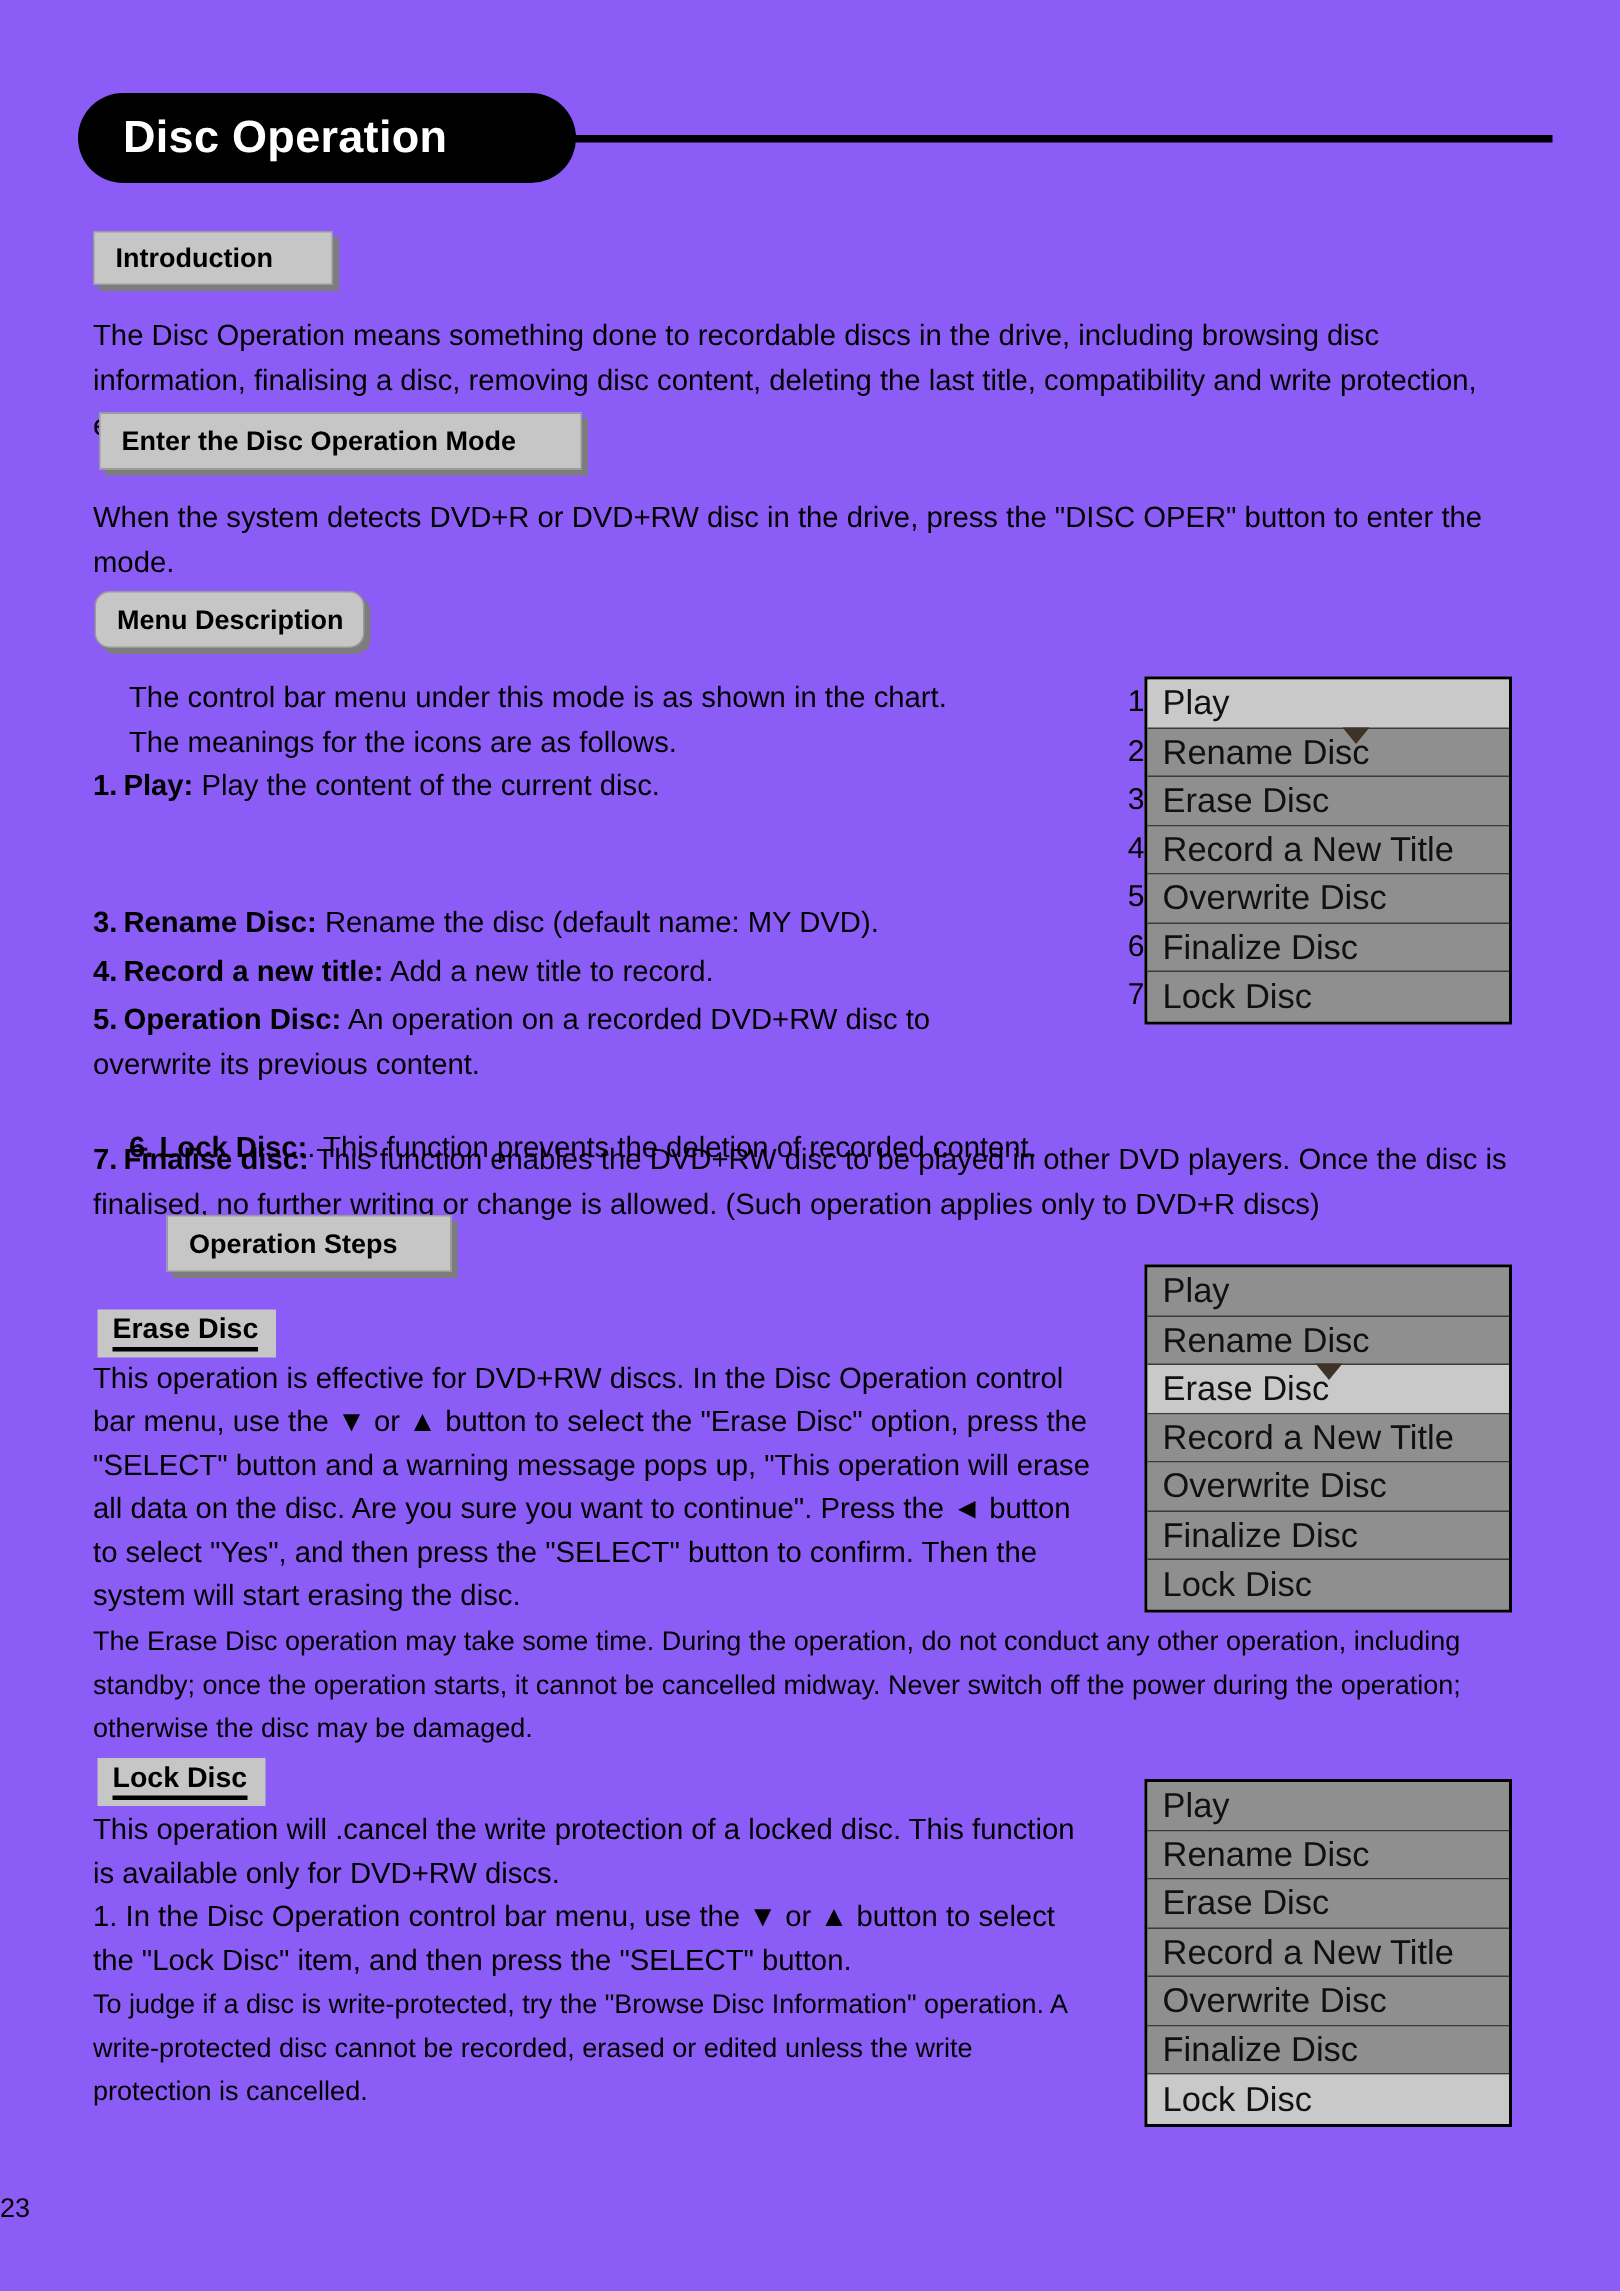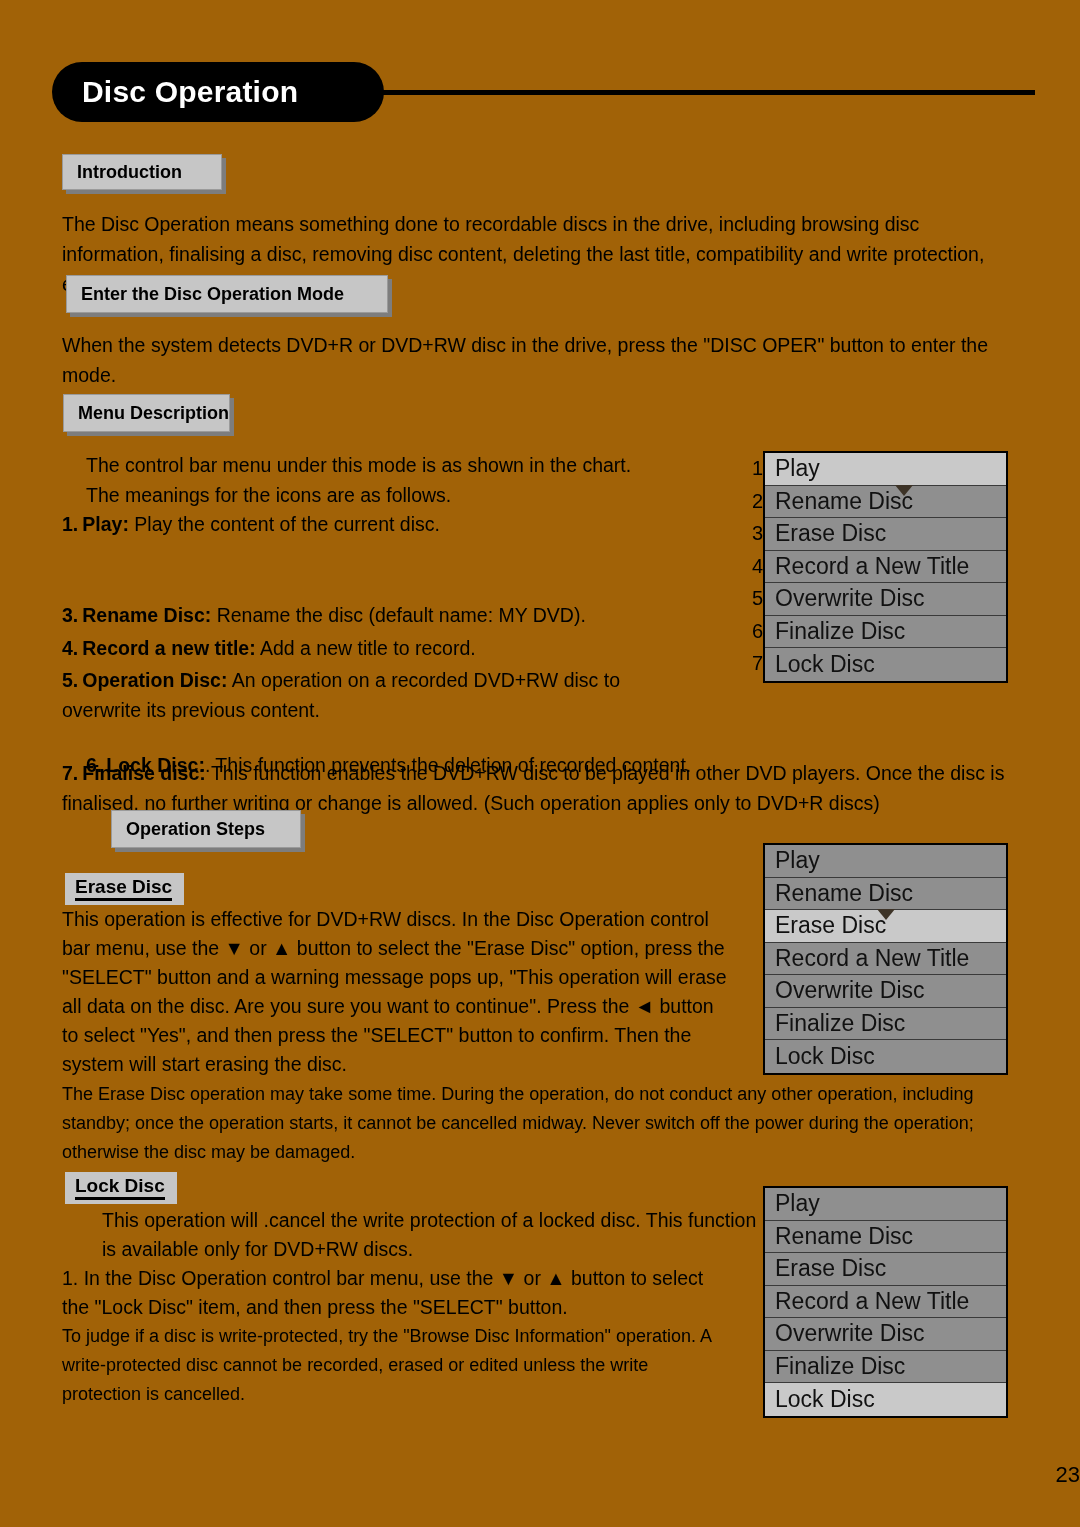--- a/index.html
+++ b/index.html
@@ -8,21 +8,21 @@
     background: #ffffff;
   }
   body {
     font-family: "Liberation Sans", sans-serif;
     color: #000000;
   }
   #page {
     position: relative;
     width: 1080px;
     height: 1527px;
-    background: #a16207;
+    background: #8b5cf6;
     overflow: hidden;
   }
 
   
   .header-wrap {
     position: absolute;
     left: 0; top: 62px;
     width: 1080px; height: 62px;
   }
   .header-pill {
@@ -140,22 +140,22 @@
   .menu-num {
     height: 32.5px;
     line-height: 32.5px;
   }
 
   
   .page-number {
     position: absolute;
     left: 0; top: 1462px;
     width: 1080px;
-    text-align: right;
-    font-size: 22px;
+    text-align: left;
+    font-size: 18px;
     color: #000000;
   }
 </style>
 </head>
 <body>
 
 <div id="page">
 
   <div class="header-wrap">
     <div class="header-pill">
@@ -165,21 +165,21 @@
   </div>
 
   <div class="tab" style="left:62px; top:154px; width:160px; height:36px;">Introduction</div>
 
   <div class="para" style="left:62px; top:209px; width:948px;">The Disc Operation means something done to recordable discs in the drive, including browsing disc information, finalising a disc, removing disc content, deleting the last title, compatibility and write protection, etc.</div>
 
   <div class="tab" style="left:66px; top:275px; width:322px; height:38px;">Enter the Disc Operation Mode</div>
 
   <div class="para" style="left:62px; top:330px; width:948px;">When the system detects DVD+R or DVD+RW disc in the drive, press the "DISC OPER" button to enter the mode.</div>
 
-  <div class="tab" style="left:63px; top:394px; width:167px; height:38px;">Menu Description</div>
+  <div class="tab" style="left:63px; top:394px; width:180px; height:38px;border-radius:10px;">Menu Description</div>
 
   <div class="para" style="left:86px; top:480px; width:640px;">The meanings for the icons are as follows.</div>
   <div class="para" style="left:86px; top:450px; width:640px;">The control bar menu under this mode is as shown in the chart.</div>
 
   <div class="para" style="left:62px; top:509px; width:660px;">
     <b>1.</b><b style="padding-left:4px;">Play:</b><span> Play the content of the current disc.</span>
   </div>
 
 
   <div class="para" style="left:62px; top:600px; width:660px;">
@@ -269,21 +269,21 @@
       </div>
     <div class="menu-row">
         <span>Lock Disc</span>
       </div>
   </div>
 
   <div class="subhead" style="left:65px; top:1172px;">
     <span class="u">Lock Disc</span>
   </div>
 
-  <div class="para" style="left:62px; top:1206px; width:668px; line-height:29px;margin-left:40px;">This operation will .cancel the write protection of a locked disc. This function is available only for DVD+RW discs.</div>
+  <div class="para" style="left:62px; top:1206px; width:668px; line-height:29px;">This operation will .cancel the write protection of a locked disc. This function is available only for DVD+RW discs.</div>
 
   <div class="para" style="left:62px; top:1264px; width:668px; line-height:29px;">1. In the Disc Operation control bar menu, use the ▼ or ▲ button to select the "Lock Disc" item, and then press the "SELECT" button.</div>
 
   <div class="para small" style="left:62px; top:1322px; width:668px;">To judge if a disc is write-protected, try the "Browse Disc Information" operation. A write-protected disc cannot be recorded, erased or edited unless the write protection is cancelled.</div>
 
   <div class="menu" id="menu-3" style="left:763px; top:1186px; width:245px;">
     <div class="menu-row">
         <span>Play</span>
       </div>
     <div class="menu-row">

